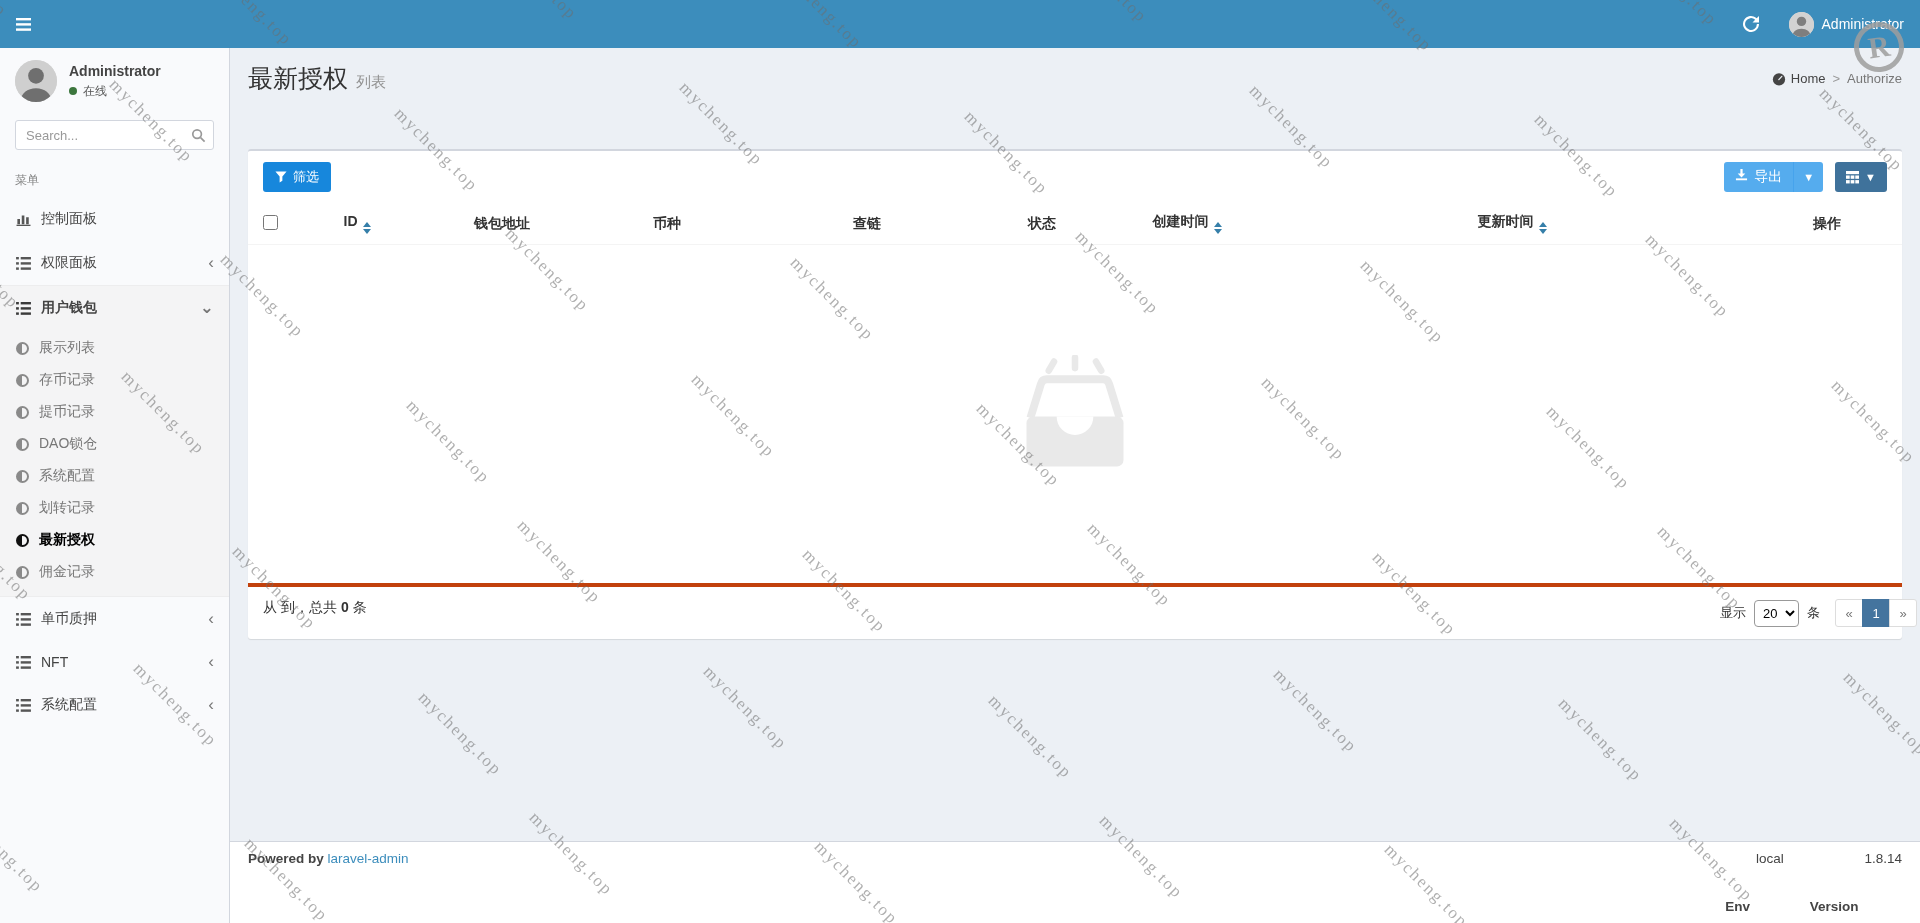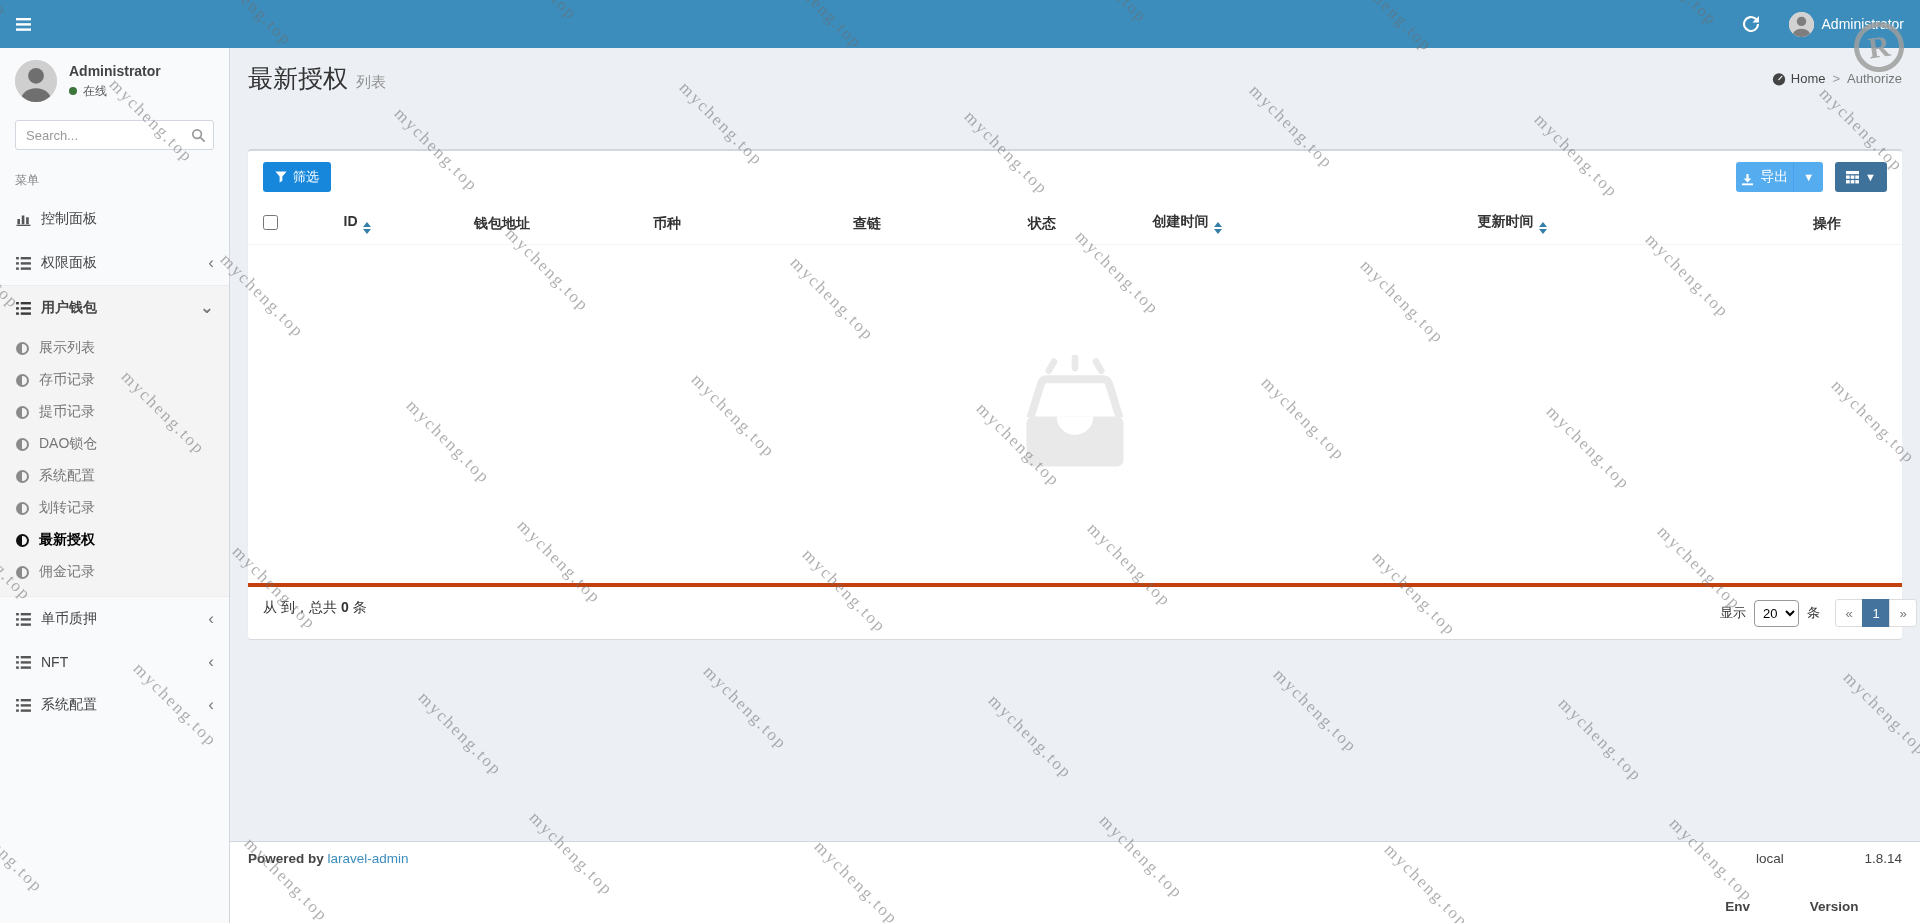--- a/index.html
+++ b/index.html
@@ -50,21 +50,21 @@
   .breadcrumb { display:flex; align-items:center; gap:7px; font-size:13px; color:#999; }
   .breadcrumb .bc-home { color:#444; display:flex; align-items:center; gap:5px; cursor:pointer; }
   .breadcrumb .bc-cur { color:#777; }
 
   .box { background:#fff; margin:0 18px; border-top:2px solid #d2d6de; box-shadow:0 1px 1px rgba(0,0,0,.1); border-radius:3px; }
   .box-header { padding:11px 15px; display:flex; align-items:center; }
   .btn { border:none; border-radius:3px; cursor:pointer; font-size:13px; font-family:inherit; display:inline-flex; align-items:center; gap:6px; }
   .btn-filter { background:#1787dc; color:#fff; padding:6px 12px; height:30px; }
   .btn-group-right { margin-left:auto; display:flex; gap:12px; }
   .btn-export { background:#55acee; color:#fff; height:30px; display:inline-flex; border-radius:3px; overflow:hidden; }
-  .btn-export .main-part { padding:6px 5px; display:flex; align-items:flex-end; gap:6px; border-right:1px solid #46a3ec; cursor:pointer; }
+  .btn-export .main-part { padding:6px 11px; display:flex; align-items:flex-start; gap:6px; border-right:1px solid #46a3ec; cursor:pointer; }
   .btn-export .caret-part { padding:6px 9px; display:flex; align-items:center; cursor:pointer; }
   .btn-grid { background:#3f729b; color:#fff; height:30px; padding:6px 11px; }
   .caret { font-size:11px; line-height:1; }
 
   table.grid { width:100%; border-collapse:collapse; table-layout:fixed; }
   table.grid th { font-weight:bold; font-size:14px; color:#333; padding:10px 6px; text-align:center; border-bottom:1px solid #f4f4f4; }
   th.cb-col { text-align:left; padding-left:16px; }
   .cbx { width:15px; height:15px; cursor:pointer; }
   .sort { display:inline-flex; flex-direction:column; gap:2px; margin-left:5px; vertical-align:-1px; cursor:pointer; }
   .sort i { width:0; height:0; border-left:4px solid transparent; border-right:4px solid transparent; display:block; }

